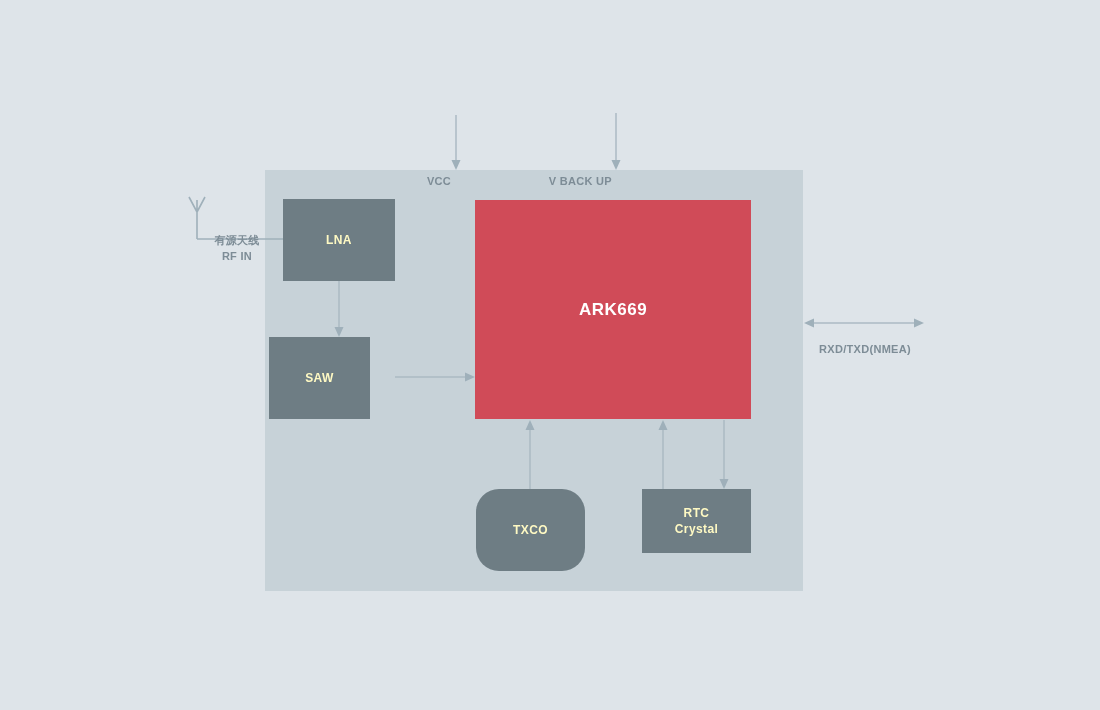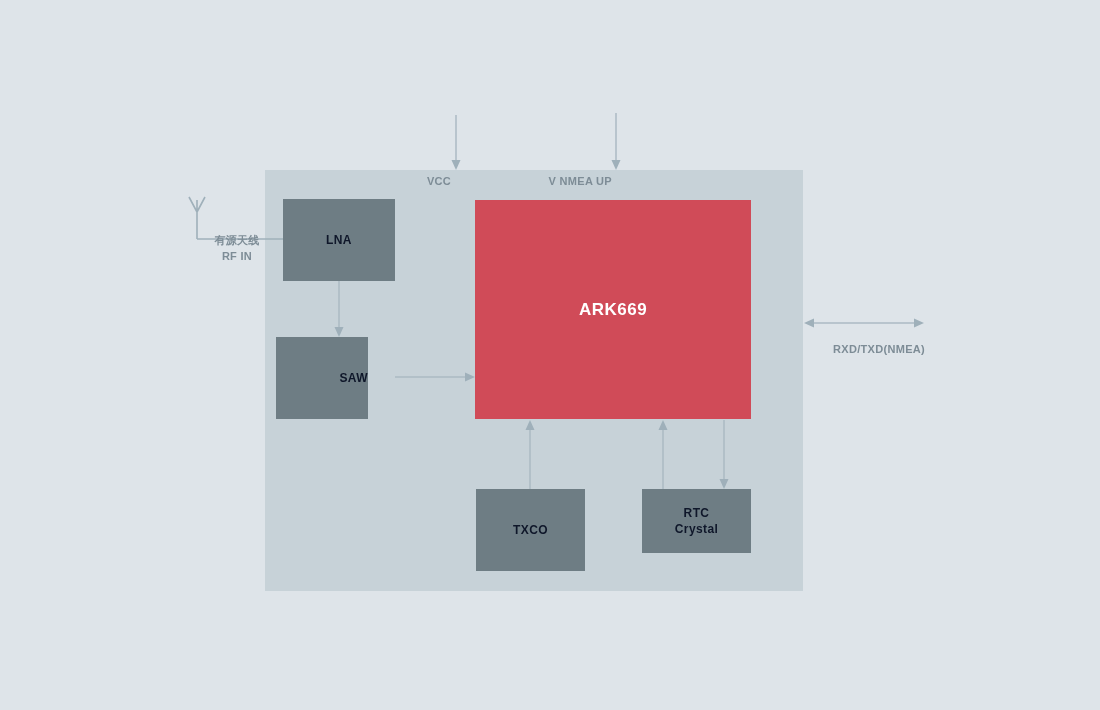--- a/index.html
+++ b/index.html
@@ -16,34 +16,34 @@
   }
   .module {
     position: absolute;
     left: 265px; top: 170px;
     width: 538px; height: 421px;
     background: #c7d2d8;
   }
   .block {
     position: absolute;
     background: #6e7d84;
-    color: #0f172a;
+    color: #fef9c3;
     display: flex;
     align-items: center;
     justify-content: center;
     flex-direction: column;
     font-weight: bold;
     font-size: 12px;
     letter-spacing: 0.4px;
     text-align: center;
     line-height: 16px;
   }
   .block-lna  { left: 283px; top: 199px; width: 112px; height: 82px; }
-  .block-saw  { left: 276px; top: 337px; width: 92px; height: 82px; align-items: flex-end; }
-  .block-txco { left: 476px; top: 489px; width: 109px; height: 82px; }
+  .block-saw  { left: 269px; top: 337px; width: 101px; height: 82px; }
+  .block-txco { left: 476px; top: 489px; width: 109px; height: 82px; border-radius: 23px; }
   .block-rtc  { left: 642px; top: 489px; width: 109px; height: 64px; }
   .block-chip {
     position: absolute;
     left: 475px; top: 200px;
     width: 276px; height: 219px;
     background: #d04b58;
     color: #ffffff;
     display: flex;
     align-items: center;
     justify-content: center;
@@ -55,21 +55,21 @@
     position: absolute;
     color: #7d8c96;
     font-weight: bold;
     font-size: 11px;
     letter-spacing: 0.3px;
     white-space: nowrap;
     margin-top: 40px;
   }
   .label-vcc      { left: 405px; top: 135px; width: 46px; text-align: right; }
   .label-vbackup  { left: 540px; top: 135px; width: 72px; text-align: right; }
-  .label-rxdtxd   { left: 805px; top: 303px; width: 120px; text-align: right; }
+  .label-rxdtxd   { left: 805px; top: 303px; width: 120px; text-align: center; }
   .label-antenna  { left: 208px; top: 192px; width: 58px; text-align: center; line-height: 16px; }
   svg.wires {
     position: absolute;
     left: 0; top: 0;
     width: 1100px; height: 710px;
     pointer-events: none;
   }
 </style>
 </head>
 <body>
@@ -146,21 +146,21 @@
     <span>TXCO</span>
   </div>
 
   <div class="block block-rtc">
     <span>RTC</span>
     <span>Crystal</span>
   </div>
 
   <div class="ext-label label-vcc">VCC</div>
 
-  <div class="ext-label label-vbackup">V NMEA UP</div>
+  <div class="ext-label label-vbackup">V BACK UP</div>
 
   <div class="ext-label label-rxdtxd">RXD/TXD(NMEA)</div>
 
   <div class="ext-label label-antenna">
     <div>有源天线</div>
     <div>RF IN</div>
   </div>
 
 </div>
 

